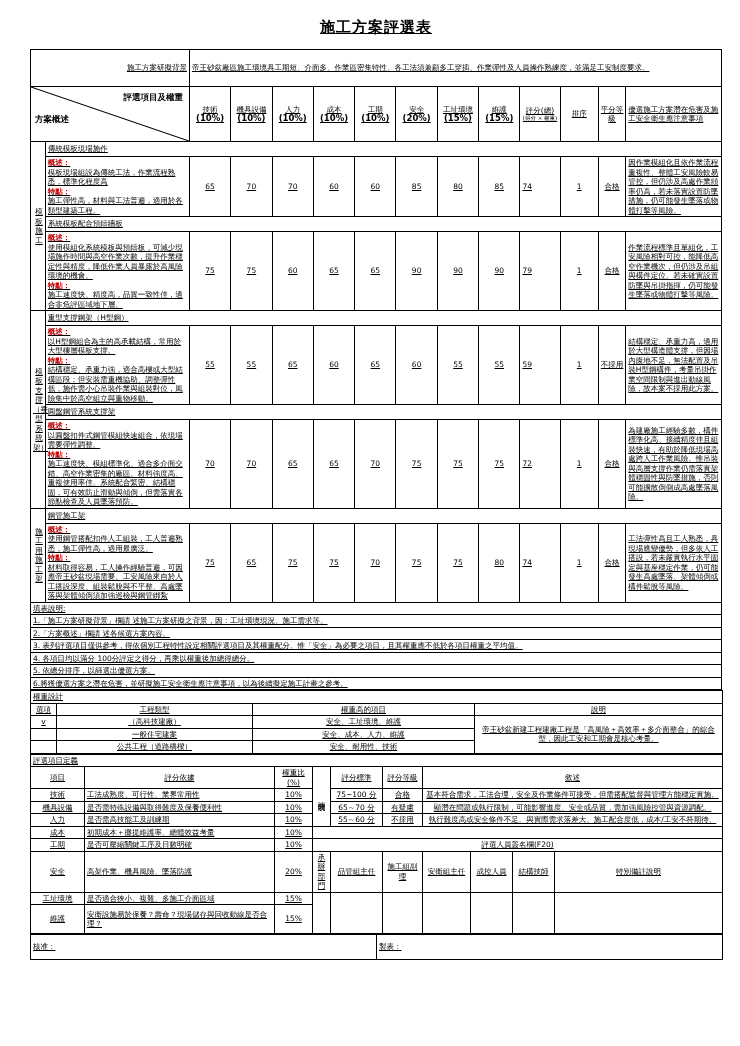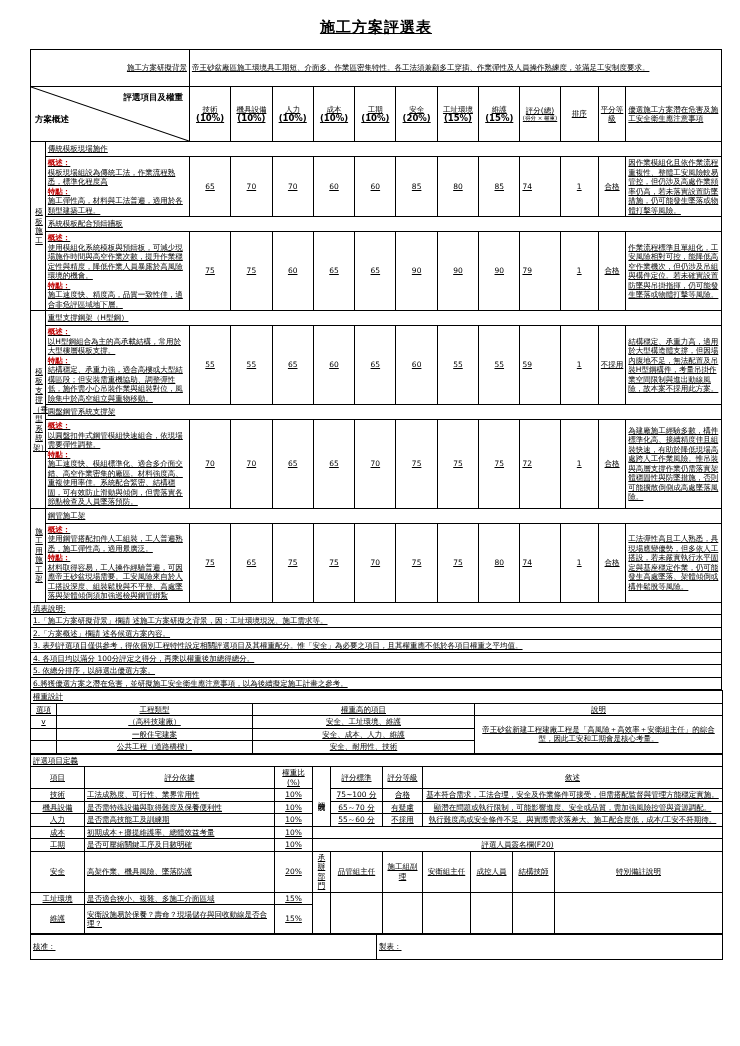--- a/index.html
+++ b/index.html
@@ -428,21 +428,21 @@
       <tr>
         <td class="c f7">選項</td>
         <td class="c f8">工程類型</td>
         <td class="c f8">權重高的項目</td>
         <td class="c f8">說明</td>
       </tr>
       <tr>
         <td class="c f8">v</td>
         <td class="c f8">（高科技建廠）</td>
         <td class="c f8">安全、工址環境、維護</td>
-        <td rowspan="3" class="c f65" style="padding:2px 6px">帝王砂盆新建工程建廠工程是「高風險＋高效率＋安衛組主任」的綜合型，因此工安和工期會是核心考量。</td>
+        <td rowspan="3" class="c f65" style="padding:2px 6px">帝王砂盆新建工程建廠工程是「高風險＋高效率＋多介面整合」的綜合型，因此工安和工期會是核心考量。</td>
       </tr>
       <tr>
         <td class="c f8"></td>
         <td class="c f8">一般住宅建案</td>
         <td class="c f8">安全、成本、人力、維護</td>
       </tr>
       <tr>
         <td class="c f8"></td>
         <td class="c f8">公共工程（道路橋樑）</td>
         <td class="c f8">安全、耐用性、技術</td>

